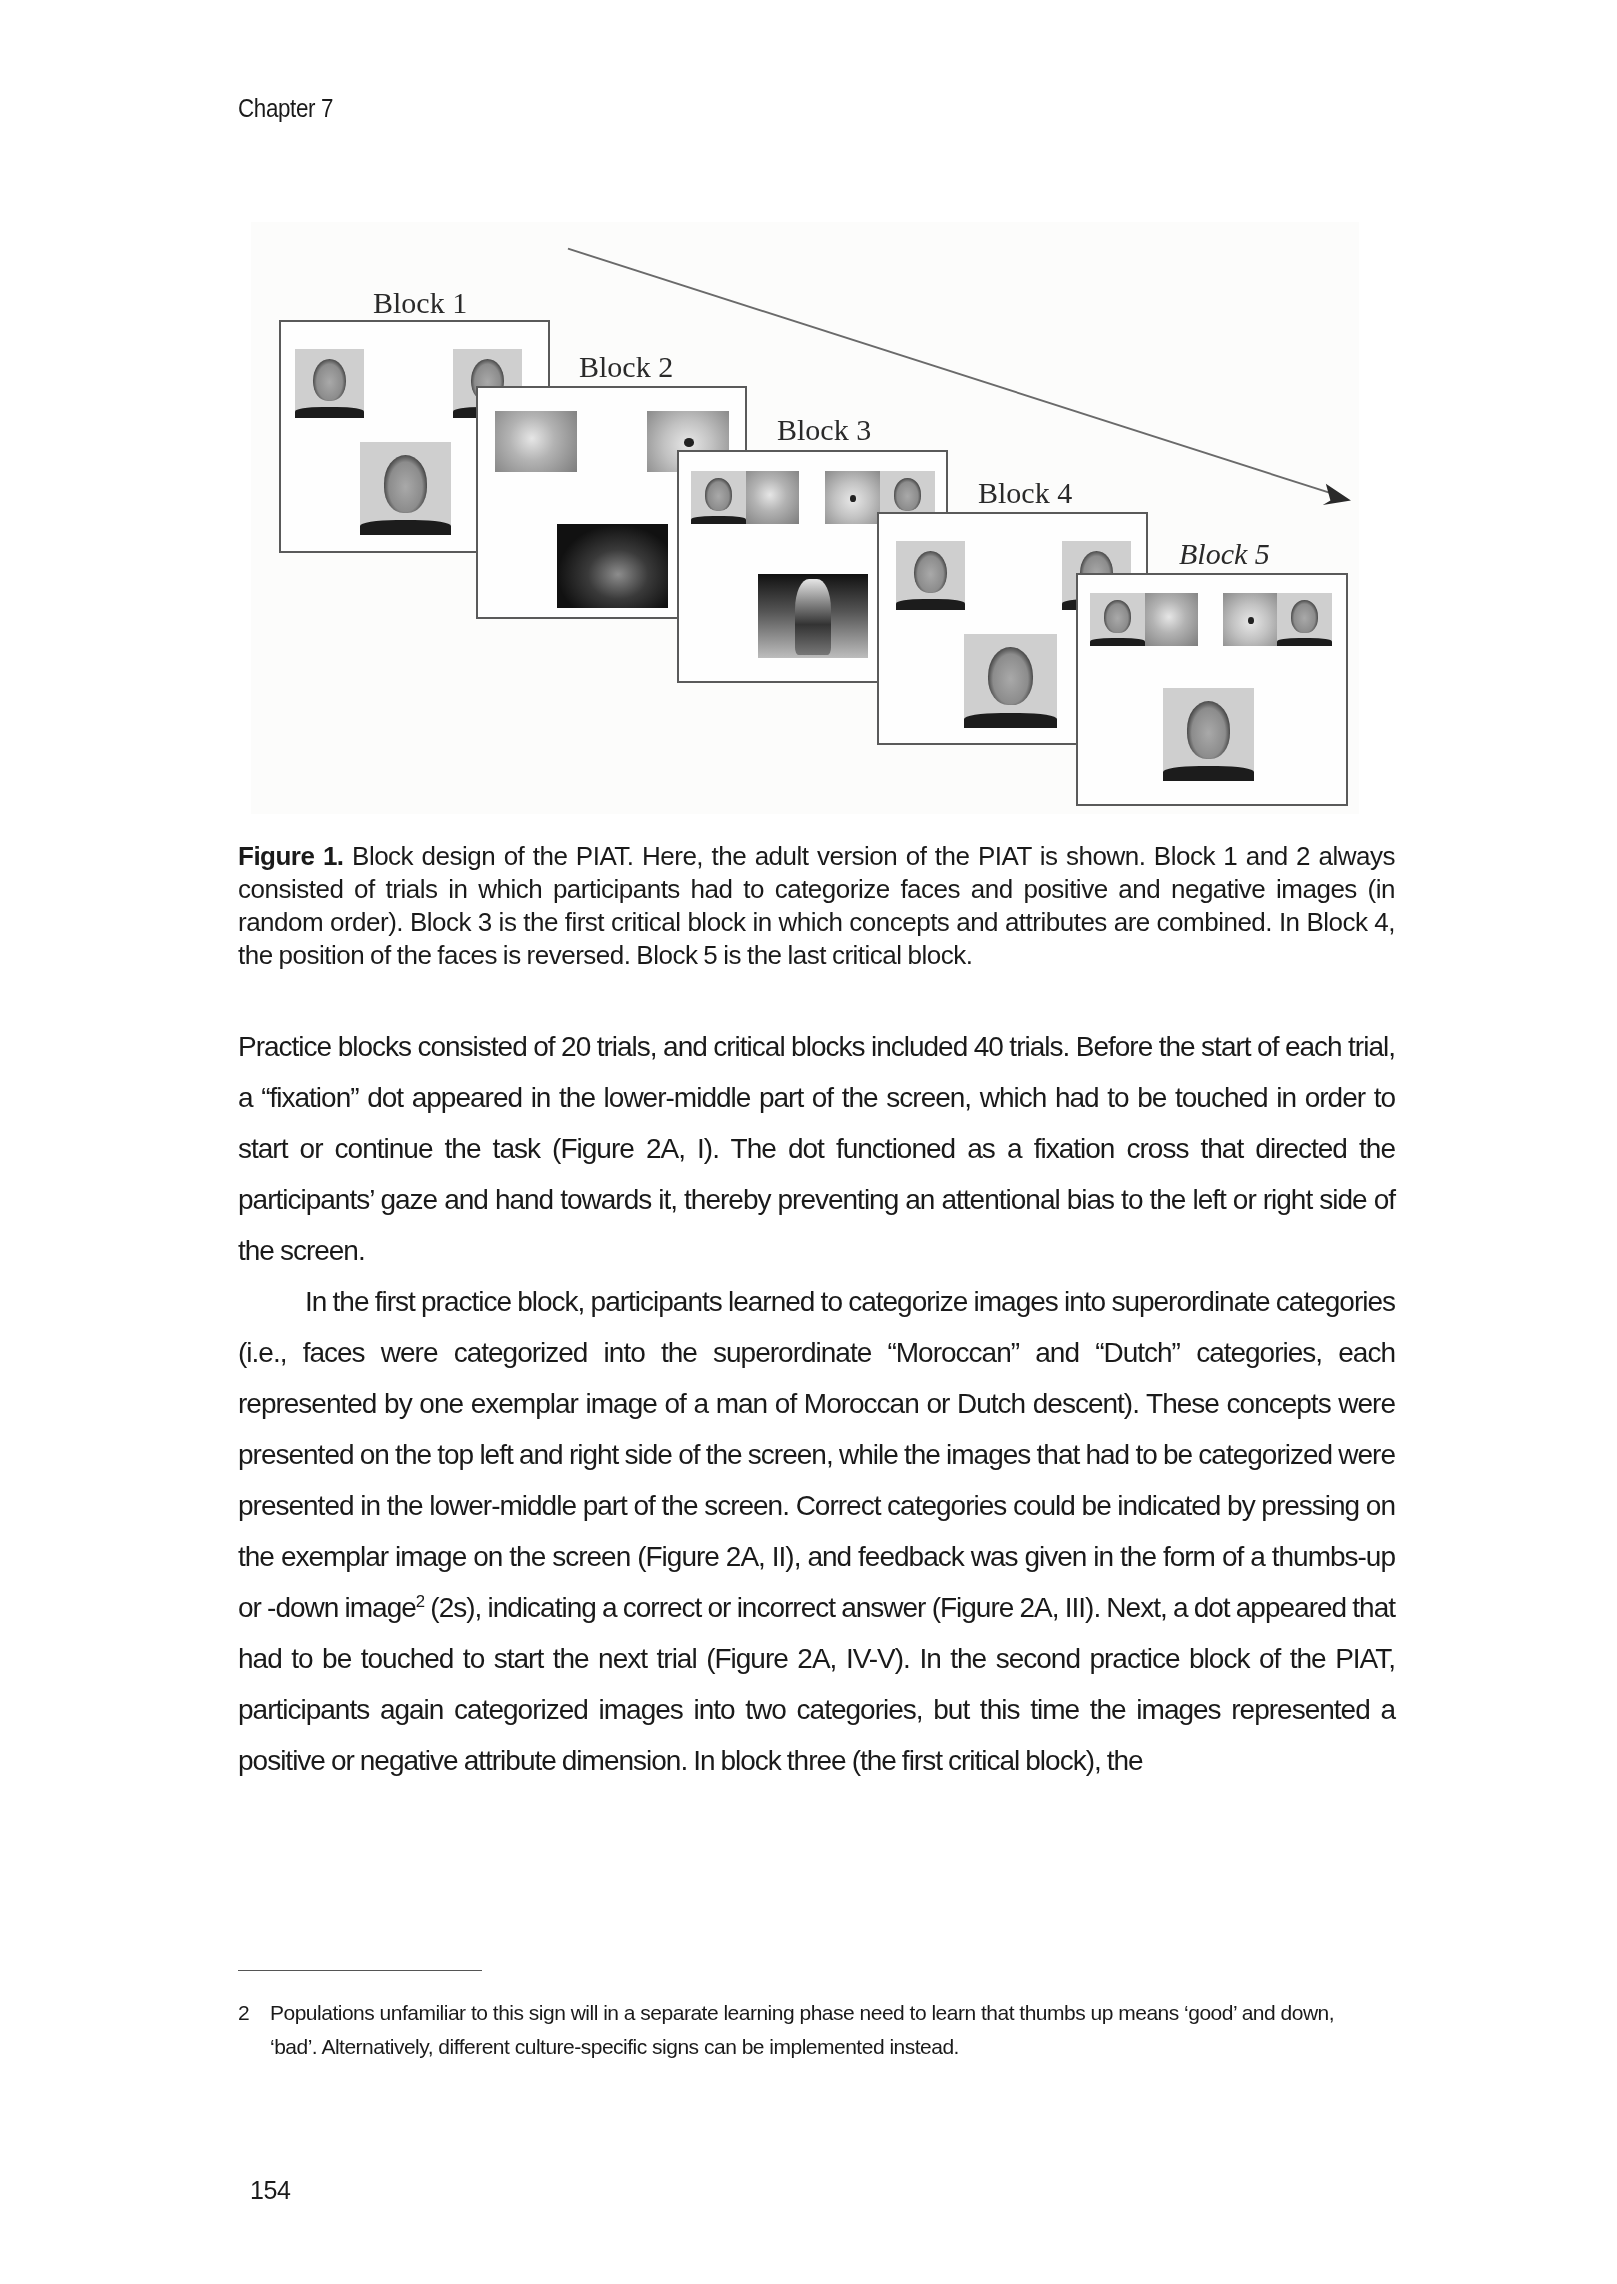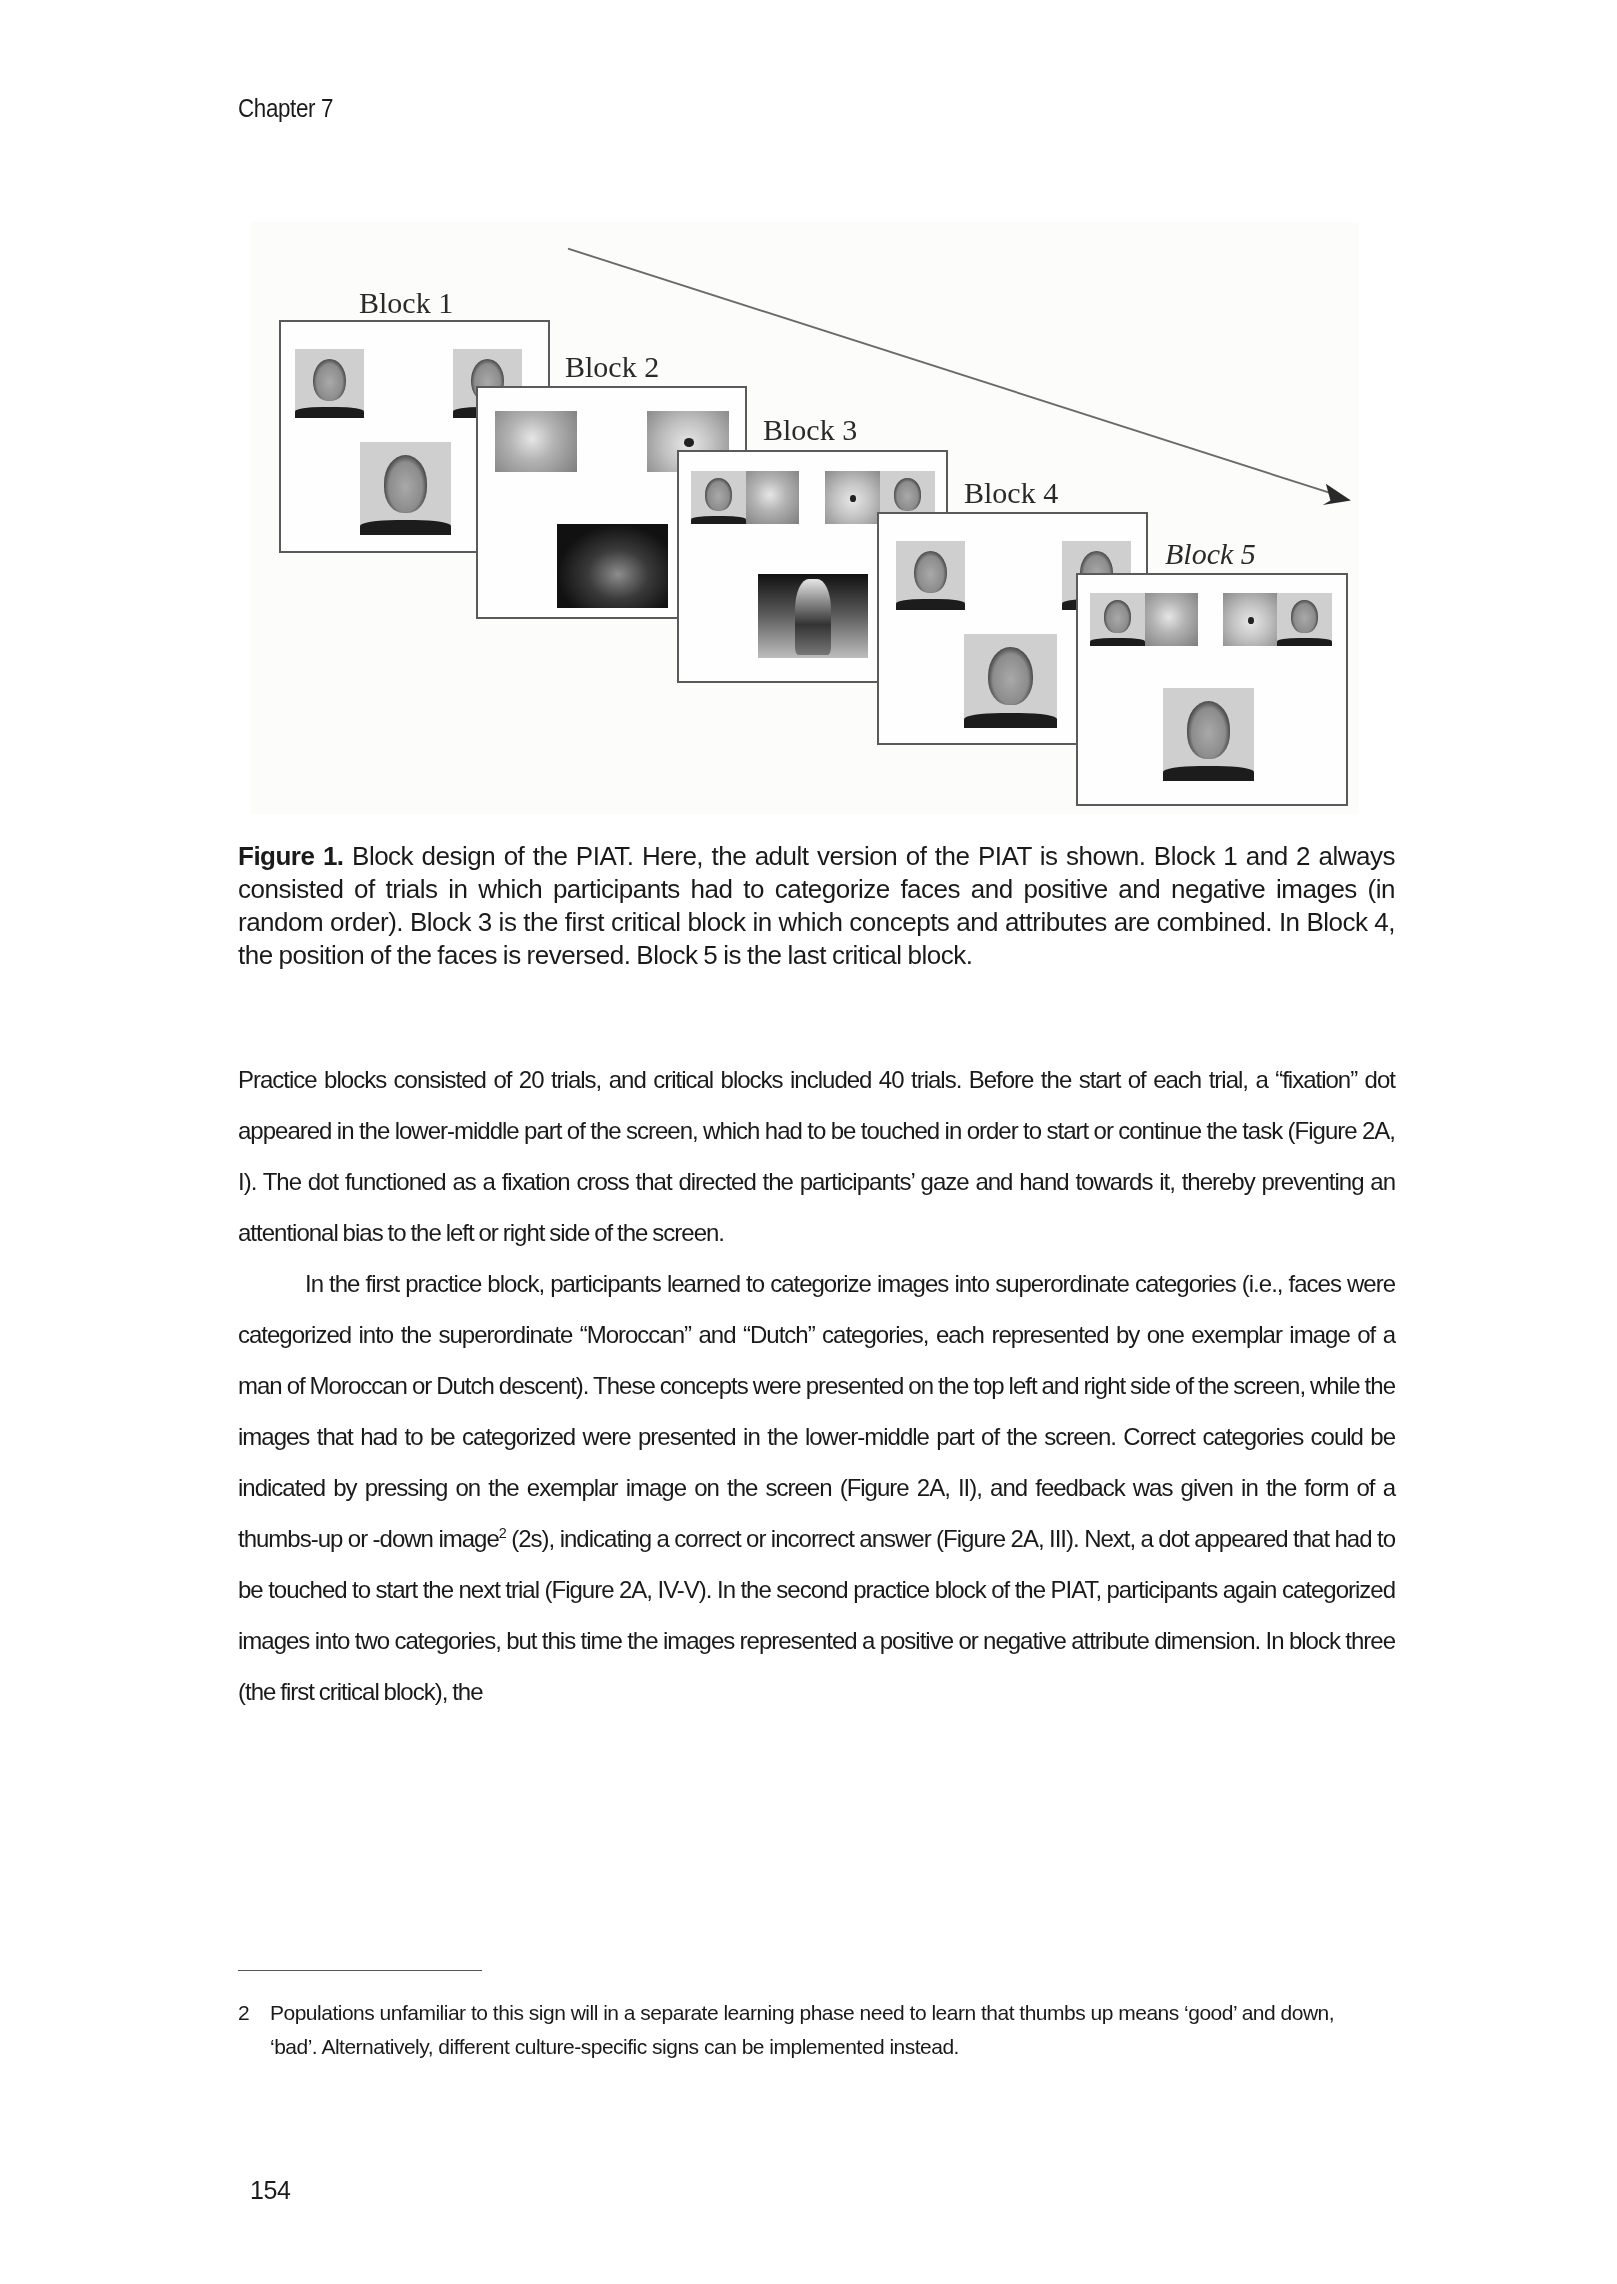--- a/index.html
+++ b/index.html
@@ -11,21 +11,21 @@
     position: absolute; left: 238px; top: 93px;
     font-size: 26px; letter-spacing: -0.4px; transform: scaleX(0.86); transform-origin: left top;
   }
   .figure {
     position: absolute; left: 251px; top: 222px; width: 1108px; height: 592px;
     background: #fcfcfb;
   }
   .figure svg { position: absolute; left: 0; top: 0; width: 1108px; height: 592px; }
   .block-label {
     position: absolute; font-family: "Liberation Serif", "DejaVu Serif", serif;
-    font-size: 30px; color: #2a2a2a; white-space: nowrap;
+    font-size: 30px; color: #2a2a2a; white-space: nowrap; margin-left: 14px;
   }
   .block-box {
     position: absolute; background: #fefefe; border: 2.3px solid #5a5a5a;
     box-sizing: border-box;
   }
   .photo { position: absolute; background: #cfcfcf; overflow: hidden; }
   .photo.face::before {
     content: ""; position: absolute; left: 26%; top: 14%; width: 48%; height: 62%;
     background: radial-gradient(ellipse at 50% 55%, #a9a9a9 0%, #8c8c8c 55%, #3a3a3a 75%, #cfcfcf 77%);
     border-radius: 50% 50% 45% 45%;
@@ -47,22 +47,22 @@
     background: linear-gradient(180deg, #e6e6e6 0%, #8a8a8a 30%, #333 60%, #777 100%);
     border-radius: 40% 40% 10% 10%;
   }
   .caption {
     position: absolute; left: 238px; top: 840px; width: 1157px;
     font-size: 26px; line-height: 33px; text-align: justify;
     letter-spacing: -0.5px; word-spacing: -0.8px;
   }
   .caption b { font-weight: bold; }
   .body-text {
-    position: absolute; left: 238px; top: 1054px; width: 1157px;
-    font-size: 24px; line-height: 51px; text-align: justify;
+    position: absolute; left: 238px; top: 1021px; width: 1157px;
+    font-size: 28px; line-height: 51px; text-align: justify;
     letter-spacing: -1px; word-spacing: -0.8px;
   }
   .body-text p { margin: 0; }
   .body-text p.indent { text-indent: 67px; }
   .fn-rule {
     position: absolute; left: 238px; top: 1970px; width: 244px; height: 0;
     border-top: 1.5px solid #555;
   }
   .footnote {
     position: absolute; left: 238px; top: 1996px; width: 1142px;

